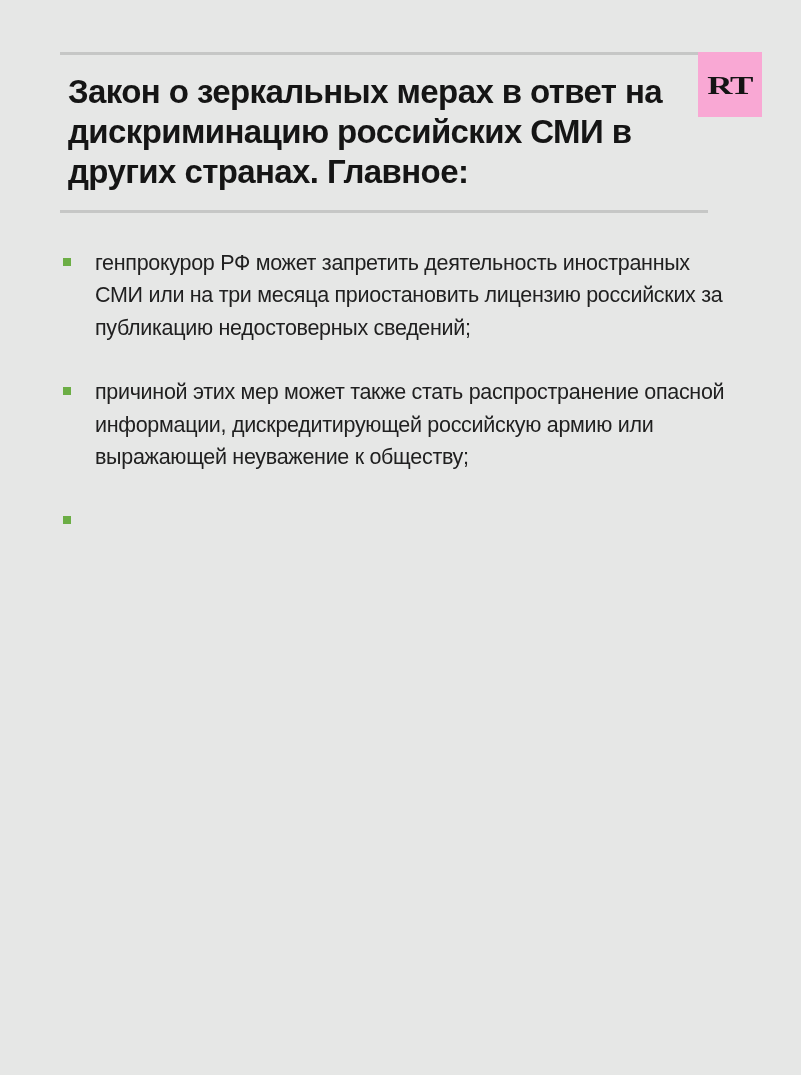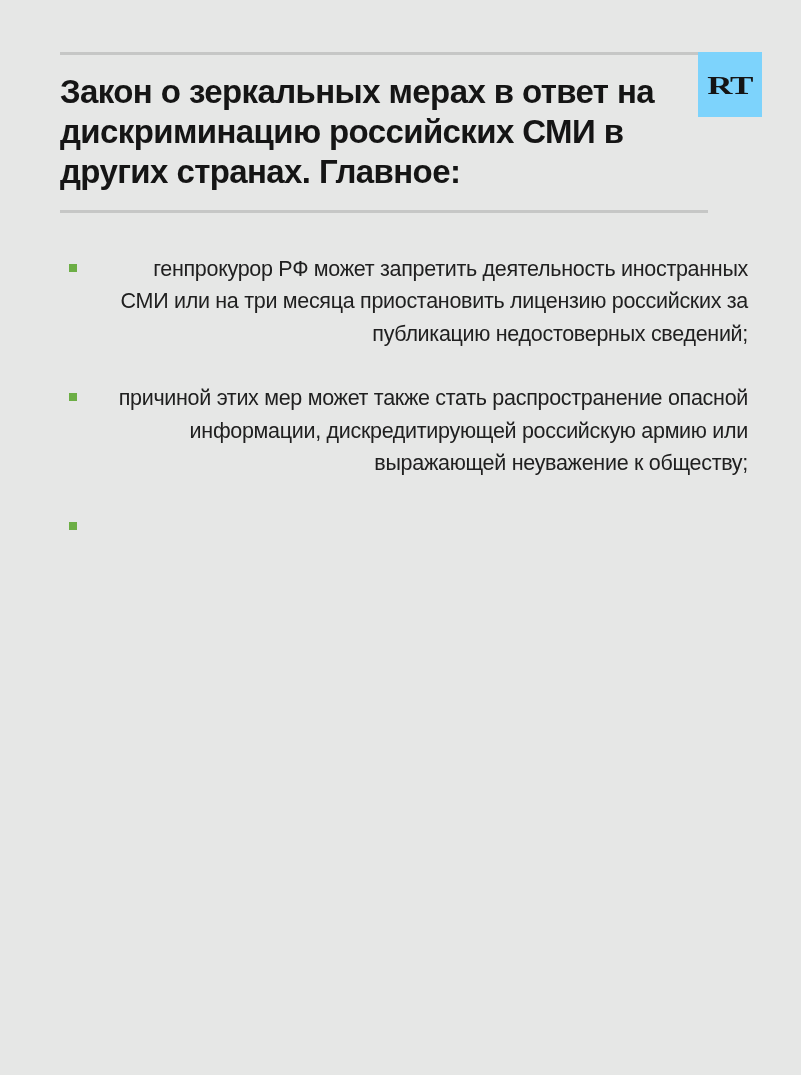--- a/index.html
+++ b/index.html
@@ -29,57 +29,56 @@
       left: 60px;
       top: 210px;
       width: 648px;
     }
     .logo {
       position: absolute;
       left: 698px;
       top: 52px;
       width: 64px;
       height: 65px;
-      background: #7dd3fc;
+      background: #f9a8d4;
       display: flex;
       align-items: center;
       justify-content: center;
     }
     .logo-text {
       font-family: "Liberation Serif", "DejaVu Serif", serif;
       font-weight: bold;
       font-size: 26px;
       letter-spacing: -1px;
       color: #141414;
       transform: scaleX(1.35);
       line-height: 1;
       margin-top: 2px;
     }
     .title {
       position: absolute;
-      left: 60px;
+      left: 68px;
       top: 72px;
       width: 620px;
       margin: 0;
       font-family: "Liberation Sans", "DejaVu Sans", sans-serif;
       font-weight: bold;
       font-size: 33px;
       line-height: 40px;
       letter-spacing: -0.6px;
       color: #151515;
     }
     .list {
       position: absolute;
       left: 60px;
       top: 245px;
       width: 680px;
-      margin: 8px;
+      margin: 2px;
       padding: 0;
       list-style: none;
-      text-align: right;
     }
     .item {
       position: relative;
       padding-left: 33px;
       font-size: 21.5px;
       line-height: 32.4px;
       letter-spacing: -0.3px;
       color: #202020;
       margin-bottom: 32px;
     }

